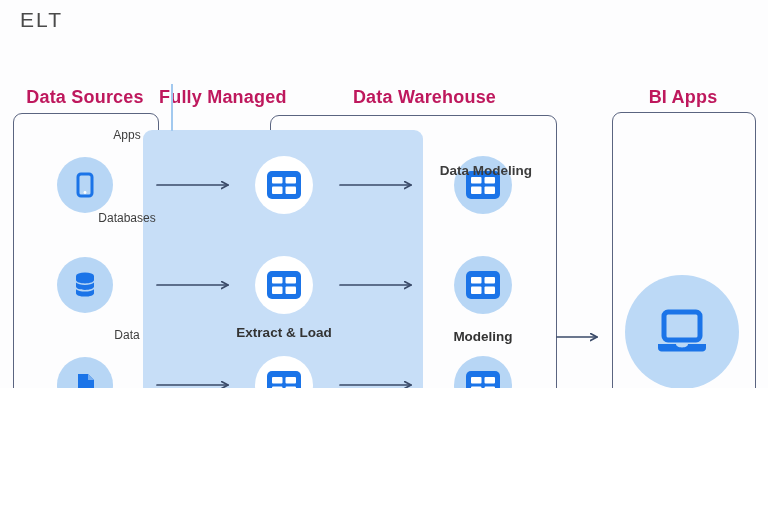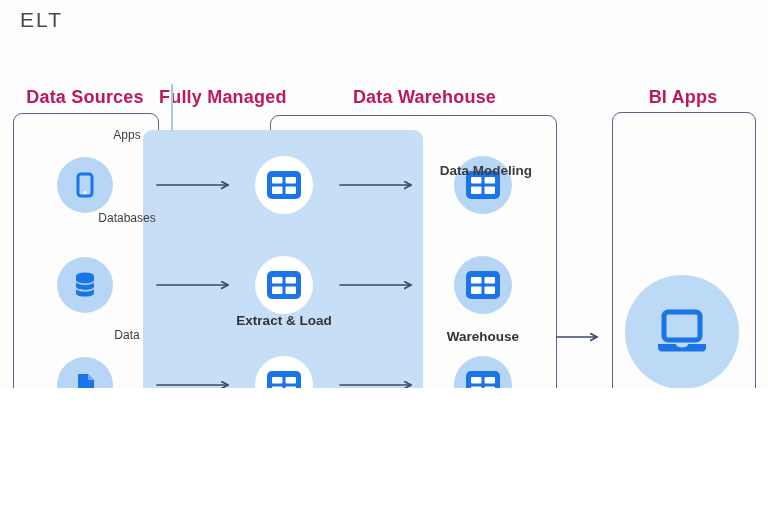--- a/index.html
+++ b/index.html
@@ -36,21 +36,21 @@
     background:#a2c9ef;z-index:3;
   }
   .item-label{
     position:absolute;left:13px;width:144px;text-align:center;
     font-size:12px;font-weight:400;color:#3d3d3d;z-index:4;margin-left:42px;
   }
   .mid-label{
     position:absolute;text-align:center;font-size:13.5px;font-weight:700;
     color:#333;z-index:4;
   }
-  .lbl-extract{left:214px;top:313px;width:140px;}
+  .lbl-extract{left:214px;top:325px;width:140px;}
   .lbl-transform{left:413px;top:329px;width:140px;}
   .lbl-modeling{left:413px;top:117px;width:146px;font-weight:600;color:#3c3c3c;margin-top:46px;}
   .circle{
     position:absolute;border-radius:50%;z-index:3;
     display:flex;align-items:center;justify-content:center;
   }
   .c-src{width:56px;height:56px;background:#b7d6f5;}
   .c-el{width:58px;height:58px;background:#ffffff;}
   .c-tr{width:58px;height:58px;background:#b7d6f5;}
   .c-bi{left:625px;top:275px;width:114px;height:114px;background:#bcd9f6;}
@@ -79,21 +79,21 @@
 
   <div class="panel"></div>
   <div class="managed-tick"></div>
 
   <div class="item-label" style="top:128px">Apps</div>
   <div class="item-label" style="top:211px">Databases</div>
   <div class="item-label" style="top:328px">Data</div>
 
   <div class="mid-label lbl-modeling">Data Modeling</div>
   <div class="mid-label lbl-extract">Extract &amp; Load</div>
-  <div class="mid-label lbl-transform">Warehouse</div>
+  <div class="mid-label lbl-transform">Modeling</div>
 
   <div class="circle c-src" style="left:57px;top:157px">
     <svg class="icon" width="28" height="28" viewBox="0 0 28 28">
       <rect x="7" y="3" width="14" height="22" rx="3" fill="none" stroke="#1b74e8" stroke-width="3"></rect>
       <circle cx="14" cy="21.5" r="1.4" fill="#ffffff"></circle>
     </svg>
   </div>
   <div class="circle c-src" style="left:57px;top:257px">
     <svg class="icon" width="30" height="30" viewBox="0 0 30 30">
       <ellipse cx="15" cy="6" rx="9" ry="3.4" fill="#1b74e8"></ellipse>

